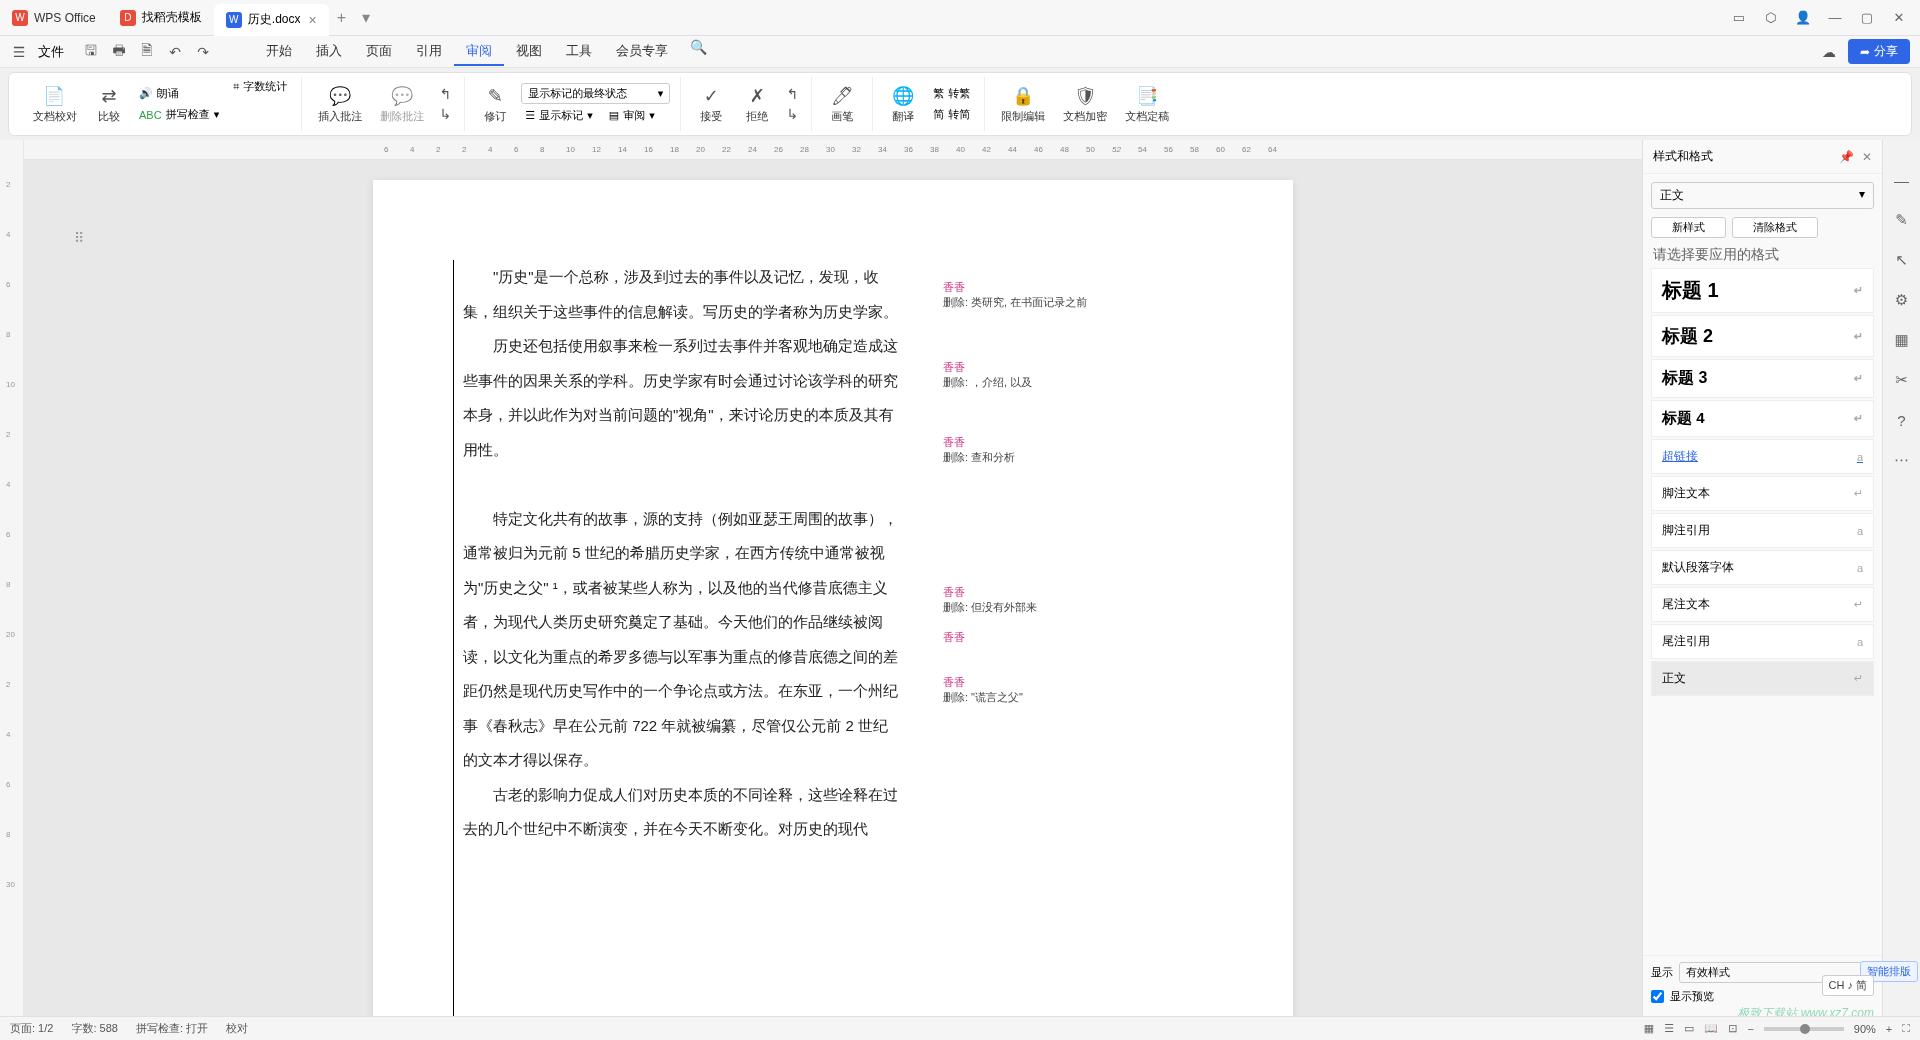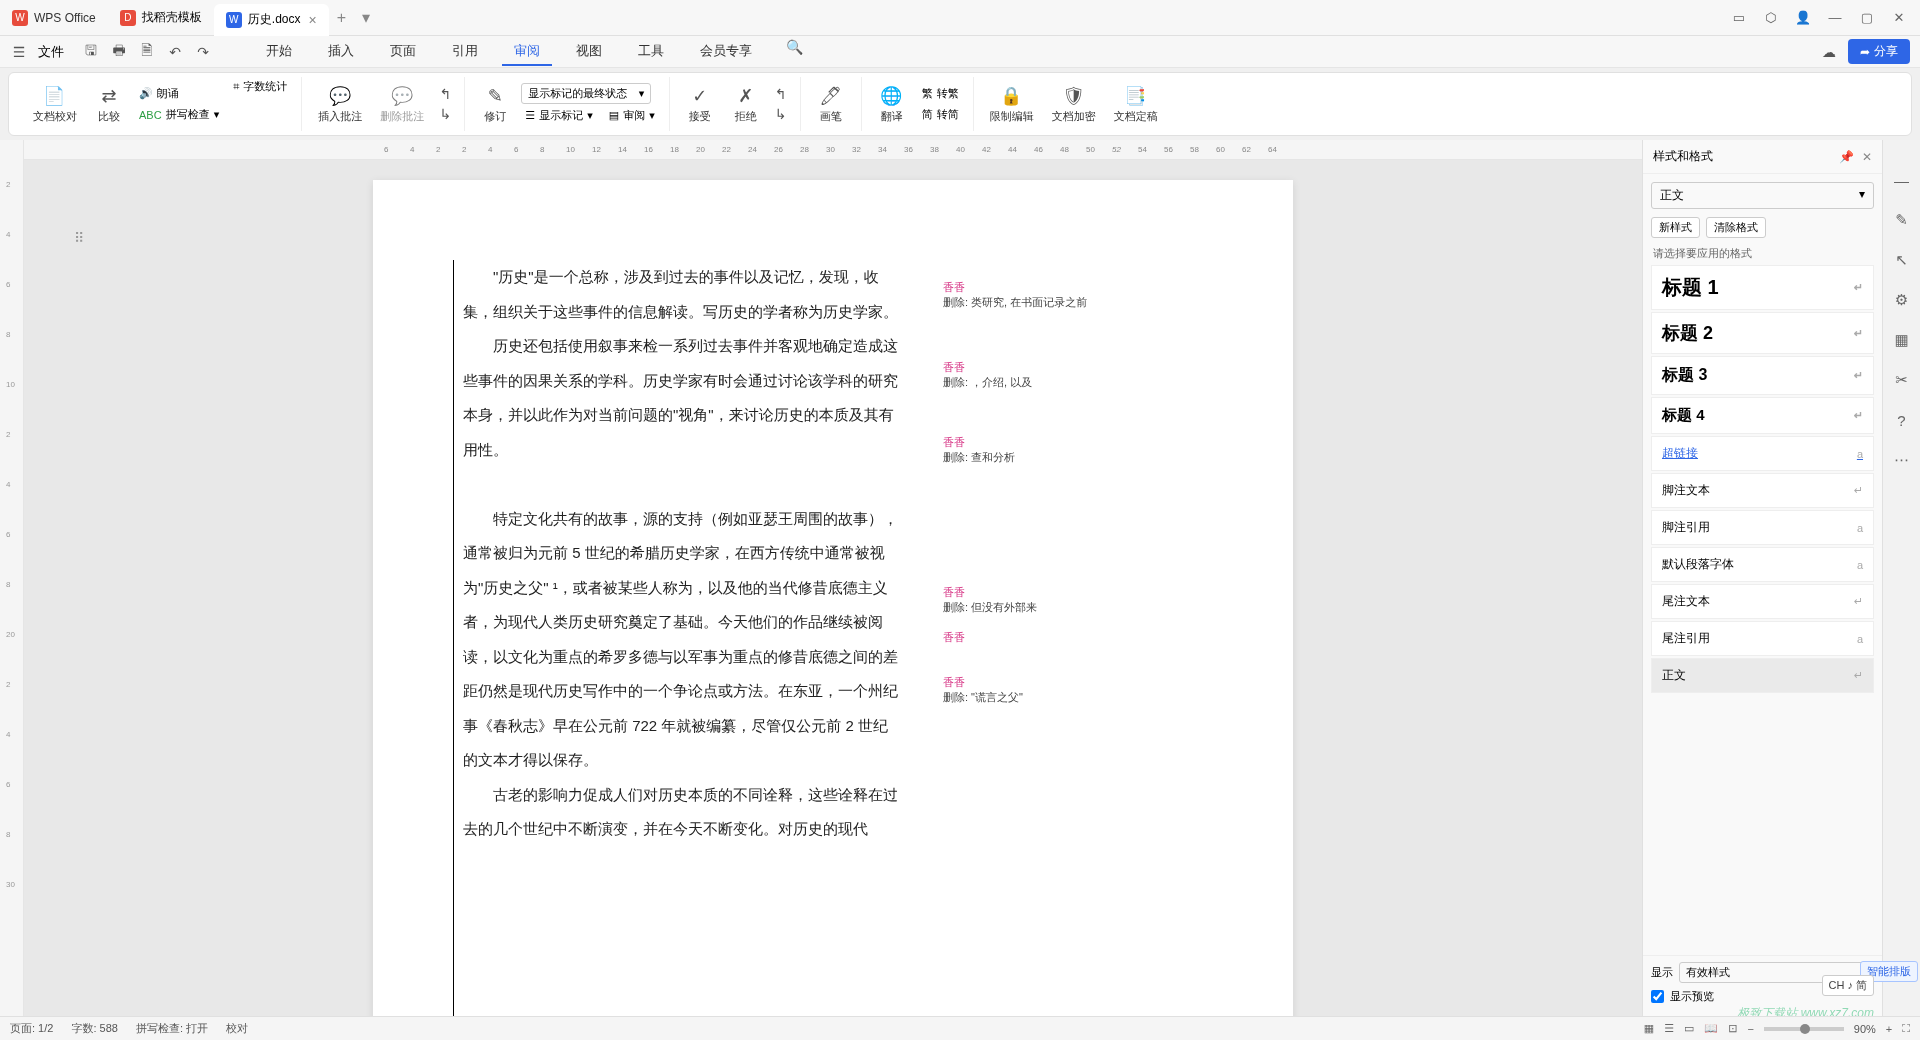--- a/index.html
+++ b/index.html
@@ -14,35 +14,35 @@
 .tab-close { margin-left: 8px; color: #888; font-size: 14px; }
 .tab-add { color: #888; padding: 0 8px; font-size: 16px; }
 .titlebar-right { margin-left: auto; display: flex; gap: 14px; padding-right: 12px; align-items: center; }
 .win-btn { width: 18px; height: 18px; display: flex; align-items: center; justify-content: center; color: #666; cursor: pointer; font-size: 13px;}
 
 
 .menubar { height: 32px; background: #f7f7f7; display: flex; align-items: center; padding: 0 10px; gap: 4px; border-bottom: 1px solid #e5e5e5; }
 .menu-left { display: flex; align-items: center; gap: 10px; }
 .qat { display: flex; gap: 10px; padding: 0 8px; }
 .qat-btn { width: 18px; height: 18px; color: #555; cursor: pointer; display:flex;align-items:center;justify-content:center;font-size:14px;}
-.menu-tabs { display: flex; margin-left: 30px; gap: 12px; }
+.menu-tabs { display: flex; margin-left: 30px; gap: 0; }
 .menu-tab { font-size: 13px; color: #333; padding: 4px 12px; cursor: pointer; }
 .menu-tab.active { color: #2e66e6; border-bottom: 2px solid #2e66e6; }
 .menu-right { margin-left: auto; display: flex; gap: 10px; align-items: center; }
 .share-btn { background: #2e66e6; color: #fff; padding: 4px 12px; border-radius: 4px; font-size: 12px; display:flex;align-items:center;gap:4px;}
 
 
 .ribbon { height: 64px; background: #fff; border: 1px solid #e0e0e0; border-radius: 6px; margin: 4px 8px; display: flex; align-items: center; padding: 4px 8px; }
 .ribbon-group { display: flex; align-items: center; padding: 0 10px; border-right: 1px solid #eee; height: 54px; gap: 6px; }
 .ribbon-group:last-child { border-right: none; }
 .rbtn { display: flex; flex-direction: column; align-items: center; justify-content: center; font-size: 11px; color: #333; cursor: pointer; padding: 2px 6px; min-width: 40px; }
 .rbtn-icon { font-size: 18px; color: #555; margin-bottom: 2px; }
 .rbtn-h { display: flex; align-items: center; font-size: 11px; gap: 4px; cursor: pointer; padding: 2px 4px; }
 .vstack { display: flex; flex-direction: column; gap: 2px; }
-.dropdown-field { border: 1px solid #ccc; font-size: 11px; padding: 2px 6px; width: 130px; display: flex; justify-content: space-between; align-items: center; border-radius: 3px; }
+.dropdown-field { border: 1px solid #ccc; font-size: 11px; padding: 2px 6px; width: 149px; display: flex; justify-content: space-between; align-items: center; border-radius: 3px; }
 
 
 .workspace { display: flex; height: calc(100% - 36px - 32px - 72px - 24px); }
 .left-ruler { width: 24px; background: #f5f5f5; border-right: 1px solid #e5e5e5; position: relative; font-size: 8px; color: #999; }
 .left-ruler .tick { position: absolute; left: 6px; }
 .doc-area { flex: 1; background: #e8e8e8; overflow: auto; position: relative; }
 .top-ruler { height: 20px; background: #f5f5f5; border-bottom: 1px solid #e5e5e5; font-size: 8px; color: #888; display: flex; align-items: center; padding-left: 360px; position: relative; }
 .top-ruler span { position: absolute; }
 .page { width: 920px; margin: 20px auto; background: #fff; box-shadow: 0 2px 8px rgba(0,0,0,0.1); display: flex; min-height: 900px; }
 .page-content { width: 560px; padding: 80px 30px 30px 90px; font-size: 15px; line-height: 2.3; color: #222; position: relative; }
@@ -53,22 +53,22 @@
 .comment-auth { color: #d63384; font-size: 11px; }
 .comment-text { color: #444; }
 .handle { position: absolute; left: 50px; top: 90px; color: #999; font-size: 14px; cursor: move; }
 
 
 .right-panel { width: 240px; background: #f9f9f9; border-left: 1px solid #e0e0e0; display: flex; flex-direction: column; }
 .rp-header { display: flex; justify-content: space-between; align-items: center; padding: 8px 10px; font-size: 12px; border-bottom: 1px solid #eee; }
 .rp-header-icons { display: flex; gap: 8px; color: #888; }
 .style-select { margin: 8px; border: 1px solid #ccc; padding: 4px 8px; font-size: 12px; display: flex; justify-content: space-between; border-radius: 3px; }
 .style-btns { display: flex; gap: 6px; padding: 0 8px; }
-.style-btn-sm { border: 1px solid #ccc; font-size: 11px; padding: 2px 7px; background: #fff; border-radius: 3px; cursor: pointer; }
-.style-hint { font-size: 11px; color: #666; padding: 8px 10px 4px; }
+.style-btn-sm { border: 1px solid #ccc; font-size: 11px; padding: 2px 20px; background: #fff; border-radius: 3px; cursor: pointer; }
+.style-hint { font-size: 14px; color: #666; padding: 8px 10px 4px; }
 .style-list { flex: 1; overflow: auto; padding: 0 8px; }
 .style-item { background: #fff; border: 1px solid #eee; padding: 8px 10px; margin-bottom: 2px; display: flex; justify-content: space-between; align-items: center; cursor: pointer; font-size: 12px; }
 .style-item.h1 { font-size: 20px; font-weight: bold; }
 .style-item.h2 { font-size: 18px; font-weight: bold; justify-content: space-between; }
 .style-item.h3 { font-size: 16px; font-weight: bold; }
 .style-item.h4 { font-size: 15px; font-weight: bold; }
 .style-item.link { color: #2e66e6; text-decoration: underline; }
 .style-item.selected { background: #eaeaea; }
 .style-item .mark { color: #aaa; font-size: 11px; }
 .rp-footer { border-top: 1px solid #eee; padding: 6px 8px; font-size: 11px; }

